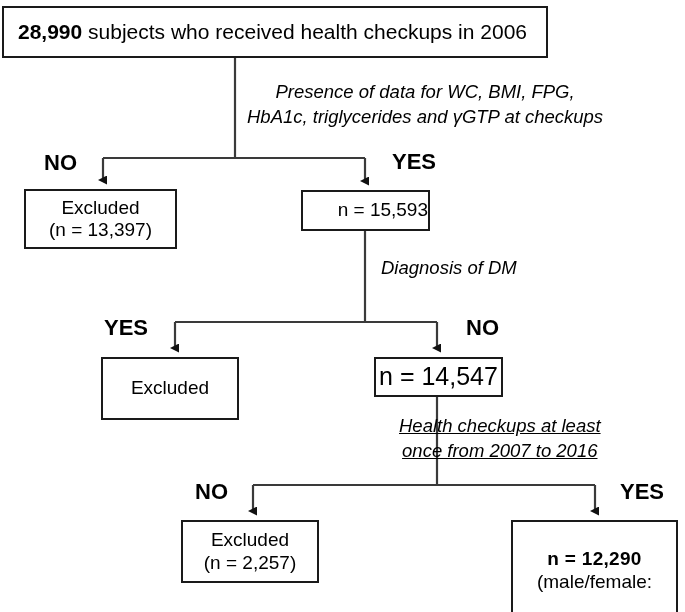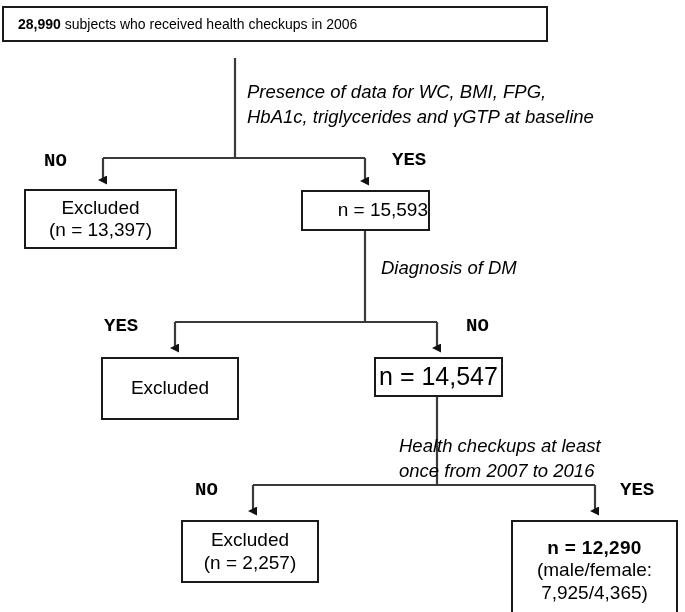--- a/index.html
+++ b/index.html
@@ -32,22 +32,22 @@
   }
   .box .line {
     display: block;
     white-space: nowrap;
   }
   
   #box-top {
     left: 2px;
     top: 6px;
     width: 546px;
-    height: 36px;
-    font-size: 14px;
+    height: 52px;
+    font-size: 21px;
     flex-direction: row;
     justify-content: flex-start;
     padding-left: 14px;
   }
   #box-top .strong {
     font-weight: bold;
   }
   
   #box-excl-1 {
     left: 24px;
@@ -93,43 +93,43 @@
     font-size: 19px;
   }
   #box-final .line.bold {
     font-weight: bold;
     letter-spacing: 0.3px;
   }
   
   .branch-label {
     position: absolute;
     font-weight: bold;
-    font-size: 19px;
+    font-size: 22px;
     color: #000000;
     white-space: nowrap;
-    font-family: Liberation Mono, monospace;
   }
   #label-no-1   { left: 44px;  top: 150px; }
   #label-yes-1  { left: 392px; top: 149px; }
   #label-yes-2  { left: 104px; top: 315px; }
   #label-no-2   { left: 466px; top: 315px; }
   #label-no-3   { left: 195px; top: 479px; }
   #label-yes-3  { left: 620px; top: 479px; }
   
   .annotation {
     position: absolute;
     font-style: italic;
     font-size: 18.5px;
     color: #000000;
     line-height: 1.35;
     white-space: nowrap;
+    text-align: center;
   }
   #ann-1 { left: 247px; top: 80px; }
   #ann-2 { left: 381px; top: 256px; font-style: italic; }
-  #ann-3 { left: 399px; top: 434px; }
+  #ann-3 { left: 399px; top: 414px; text-decoration: underline; }
   
   #connectors {
     position: absolute;
     left: 0;
     top: 0;
     width: 685px;
     height: 612px;
     pointer-events: none;
   }
 </style>
@@ -173,21 +173,21 @@
   </svg>
 
   <div class="box" id="box-top">
     <span class="line">
       <span class="strong">28,990</span><span> subjects who received health checkups in 2006</span>
     </span>
   </div>
 
   <div class="annotation" id="ann-1">
     <div class="line">Presence of data for WC, BMI, FPG,</div>
-    <div class="line">HbA1c, triglycerides and γGTP at baseline</div>
+    <div class="line">HbA1c, triglycerides and γGTP at checkups</div>
   </div>
 
   <div class="branch-label" id="label-no-1">NO</div>
   <div class="branch-label" id="label-yes-1">YES</div>
 
   <div class="box" id="box-excl-1">
     <span class="line">Excluded</span>
     <span class="line">(n = 13,397)</span>
   </div>
   <div class="box" id="box-n1">
@@ -216,16 +216,15 @@
   <div class="branch-label" id="label-no-3">NO</div>
   <div class="branch-label" id="label-yes-3">YES</div>
 
   <div class="box" id="box-excl-3">
     <span class="line">Excluded</span>
     <span class="line">(n = 2,257)</span>
   </div>
   <div class="box" id="box-final">
     <span class="line bold">n =  12,290</span>
     <span class="line">(male/female:</span>
-    <span class="line">7,925/4,365)</span>
   </div>
 
 </div>
 
 </body></html>

